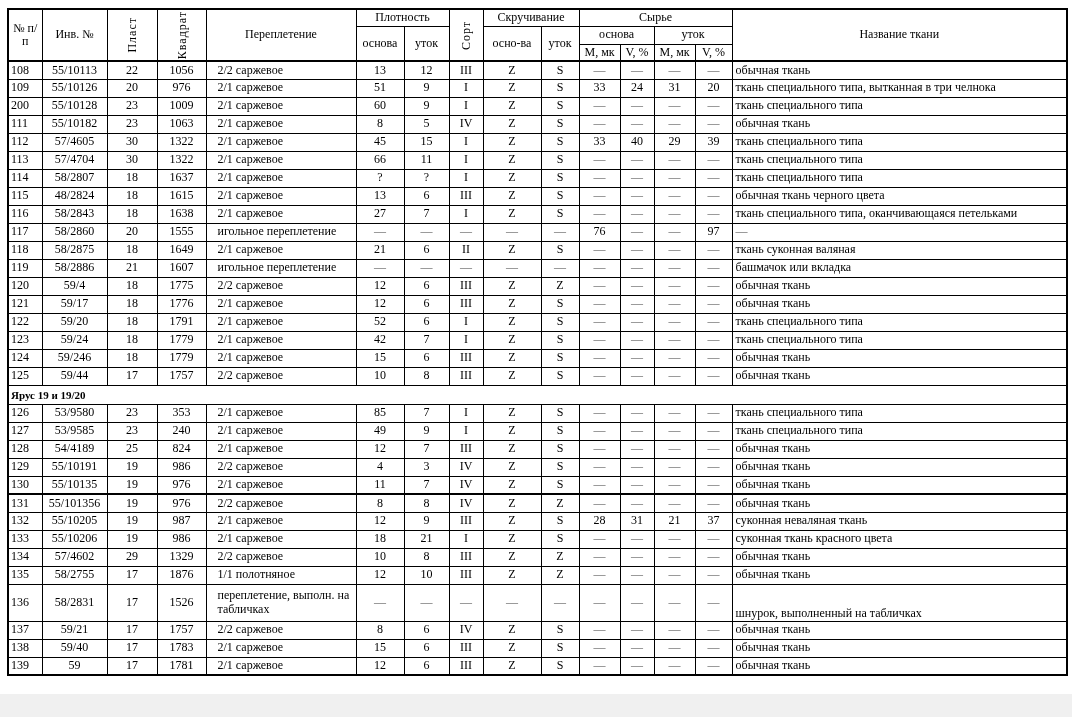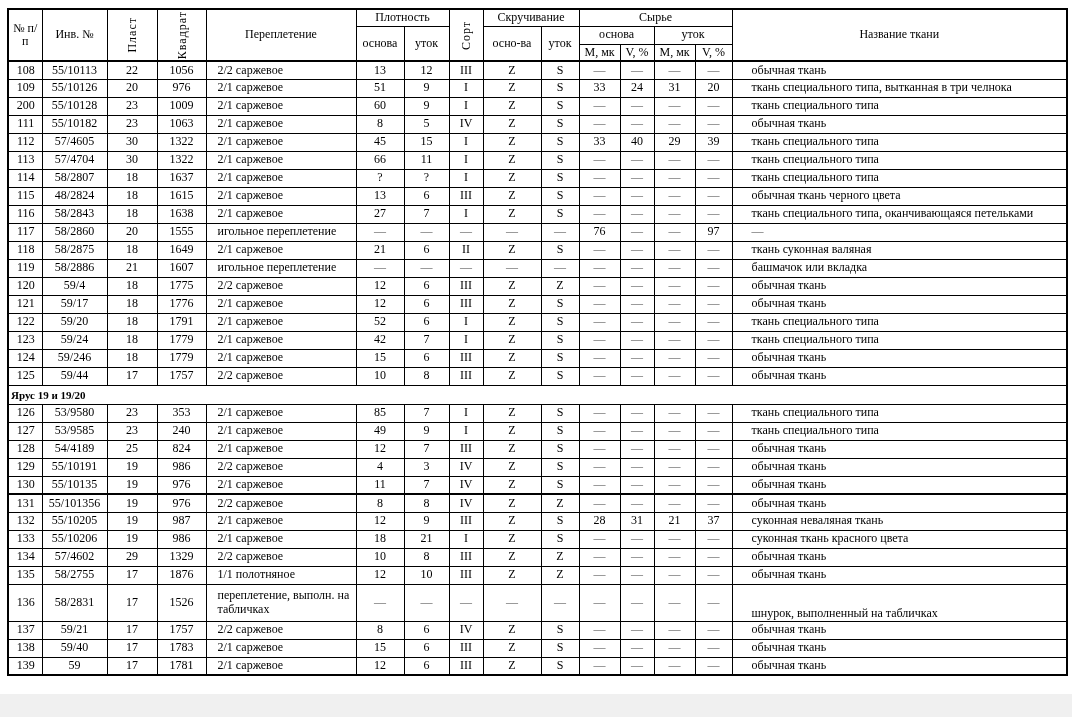--- a/index.html
+++ b/index.html
@@ -44,23 +44,23 @@
     transform: rotate(180deg);
     margin: 0 auto;
     line-height: 1;
     white-space: nowrap;
     letter-spacing: 1px;
   }
   tbody tr { height: 18px; }
   tbody tr.tall { height: 37px; }
   tbody tr.thick-bottom { border-bottom: 2px solid #000; }
   tbody td { padding: 0 2px; text-align: center; white-space: nowrap; }
-  tbody td.c0 { text-align: center; padding-right: 1px; }
+  tbody td.c0 { text-align: left; padding-right: 1px; }
   tbody td.c4 { text-align: left; padding-left: 11px; white-space: normal; }
-  tbody td.c14 { text-align: left; padding-left: 19px; white-space: normal; }
+  tbody td.c14 { text-align: left; padding-left: 3px; white-space: normal; }
   tbody td.dash { color: #666; }
   tr.tall td.c14 { vertical-align: bottom; text-align: left; }
   tr.section-row { height: 19px; }
   tr.section-row td {
     font-weight: bold;
     text-align: left;
     font-size: 11px;
   }
   .bottom-strip {
     position: absolute;

